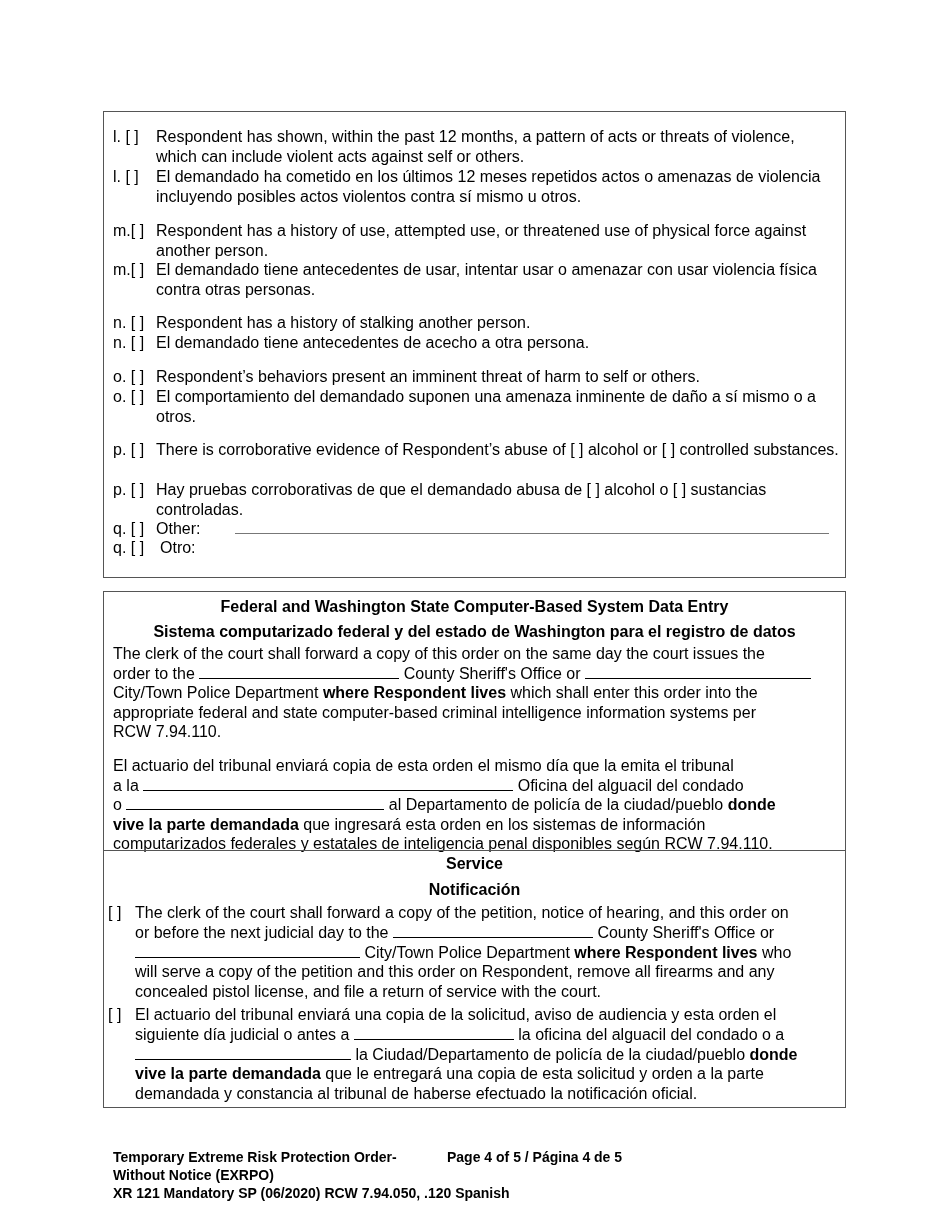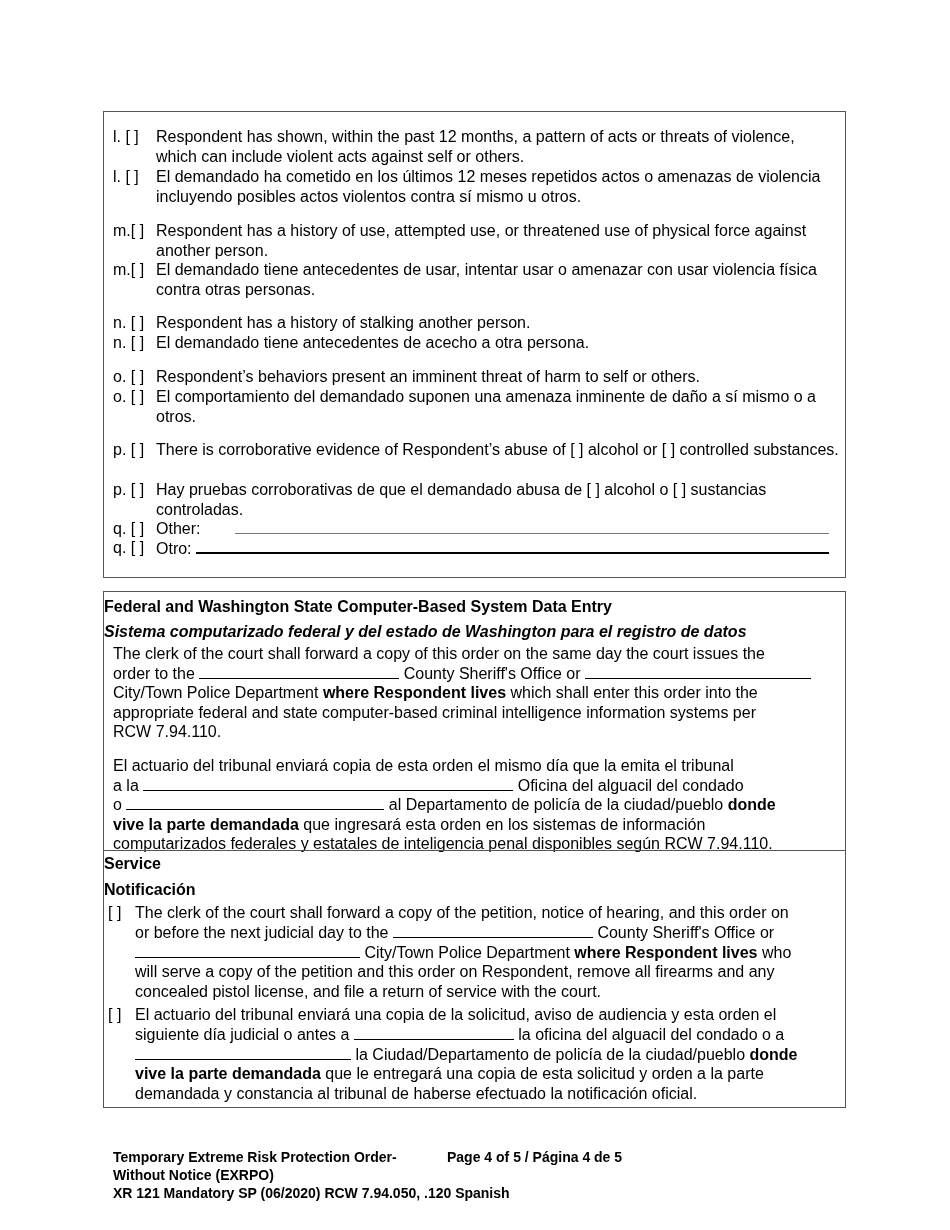--- a/index.html
+++ b/index.html
@@ -5,21 +5,21 @@
   html, body { margin:0; padding:0; background:#ffffff; }
   body { width:950px; height:1230px; position:relative; overflow:hidden;
          font-family:"Liberation Sans", sans-serif; color:#000; font-size:16px; }
   .box { position:absolute; border:1px solid #555; box-sizing:border-box; }
   #box1 { left:103px; top:111px; width:743px; height:467px; }
   #box2 { left:103px; top:591px; width:743px; height:517px; }
   .item { position:absolute; left:9px; right:6px; line-height:19.6px; }
   .lbl { position:absolute; left:0; width:48px; white-space:pre; }
   .txt { margin-left:43px; }
   .fill { display:inline-block; border-bottom:1px solid #000; vertical-align:baseline; height:14px; }
-  .center { font-weight:bold; position:absolute; left:0; right:0; }
+  .center { text-align:center; font-weight:bold; position:absolute; left:0; right:0; }
   .para { position:absolute; left:9px; right:8px; line-height:19.6px; }
   .divider { position:absolute; left:0; right:0; top:258px; border-top:1px solid #555; }
   .svc { position:absolute; left:4px; right:8px; line-height:19.8px; }
   .svc .lbl { width:26px; }
   .svc .txt { margin-left:27px; }
   .footer { position:absolute; left:113px; top:1148px; font-size:14px; line-height:18px;font-weight:bold; }
   .footer .page { position:absolute; left:334px; top:0; white-space:nowrap; }
   b { font-weight:bold; }
 </style>
 </head>
@@ -68,30 +68,30 @@
   </div>
   <div class="item" style="top:407px">
     <span class="lbl">q. [ ]</span>
     <div class="txt" style="display:flex;align-items:baseline;gap:31px;">
       <span>Other:</span>
       <span style="flex:1;margin-left:4px;margin-right:10px;border-bottom:1px solid #777;height:14px;"></span>
     </div>
   </div>
   <div class="item" style="top:426px">
     <span class="lbl">q. [ ]</span>
-    <div class="txt" style="display:flex;align-items:baseline;">
+    <div class="txt" style="display:flex;align-items:baseline;flex-direction:column;">
       <span>Otro:</span>
       <span style="flex:1;margin-left:4px;margin-right:10px;border-bottom:2px solid #000;height:14px;"></span>
     </div>
   </div>
 </div>
 
 <div id="box2" class="box">
   <div class="center" style="top:5px;line-height:20px;">Federal and Washington State Computer-Based System Data Entry</div>
-  <div class="center" style="top:30px;line-height:20px;font-style:italic;">Sistema computarizado federal y del estado de Washington para el registro de datos</div>
+  <div class="center" style="top:30px;line-height:20px;">Sistema computarizado federal y del estado de Washington para el registro de datos</div>
 
   <div class="para" style="top:52px">
     <div>The clerk of the court shall forward a copy of this order on the same day the court issues the</div>
     <div>
       <span>order to the</span>
       <span class="fill" style="width:200px"></span>
       <span>County Sheriff's Office or</span>
       <span class="fill" style="width:226px"></span>
     </div>
     <div>

